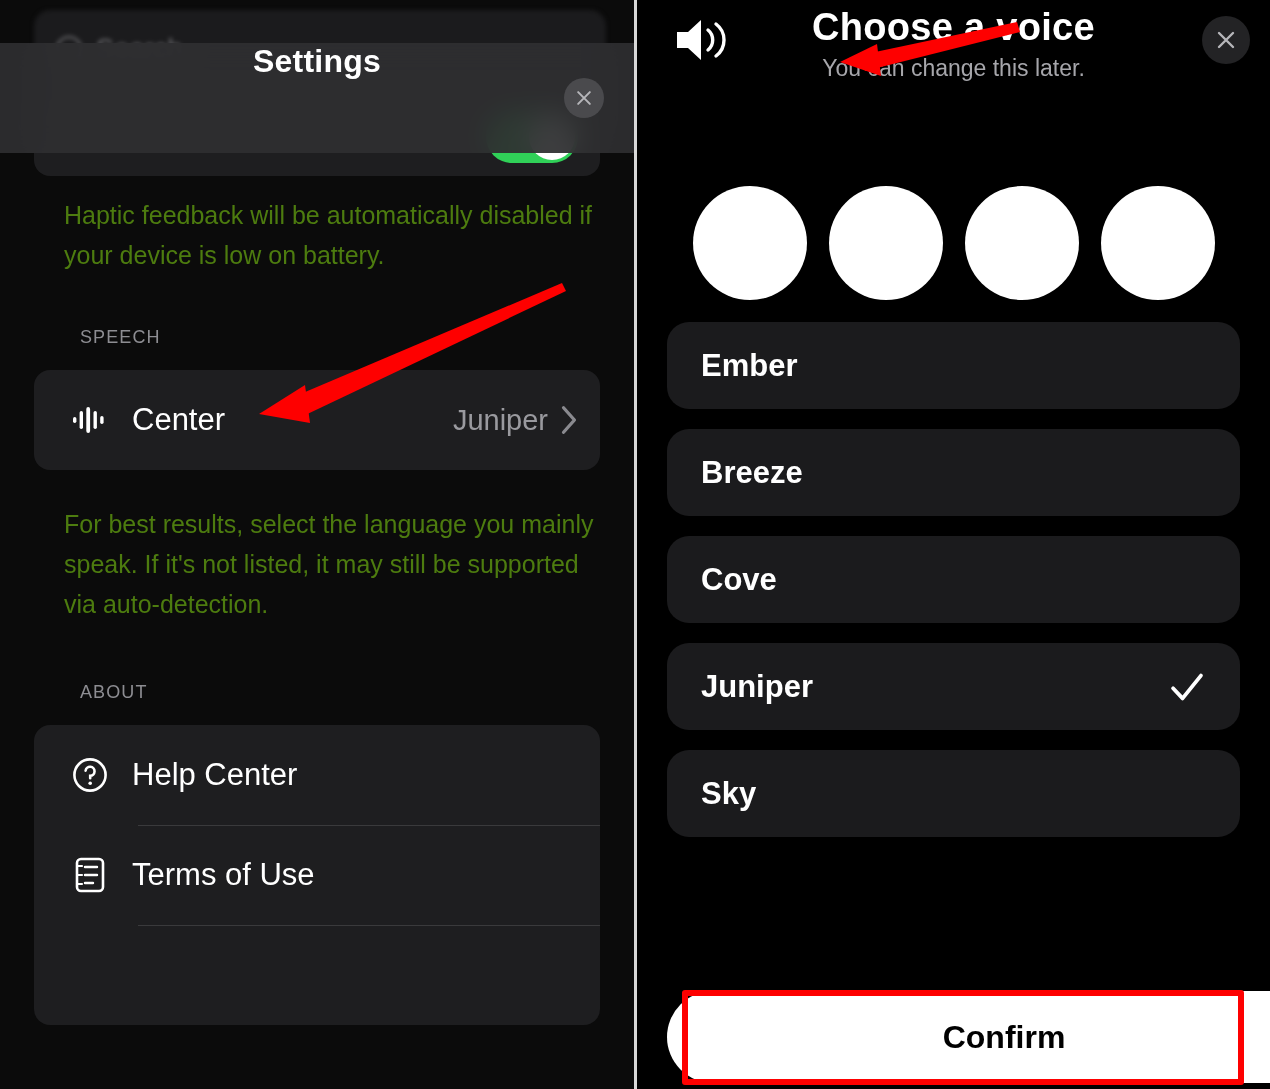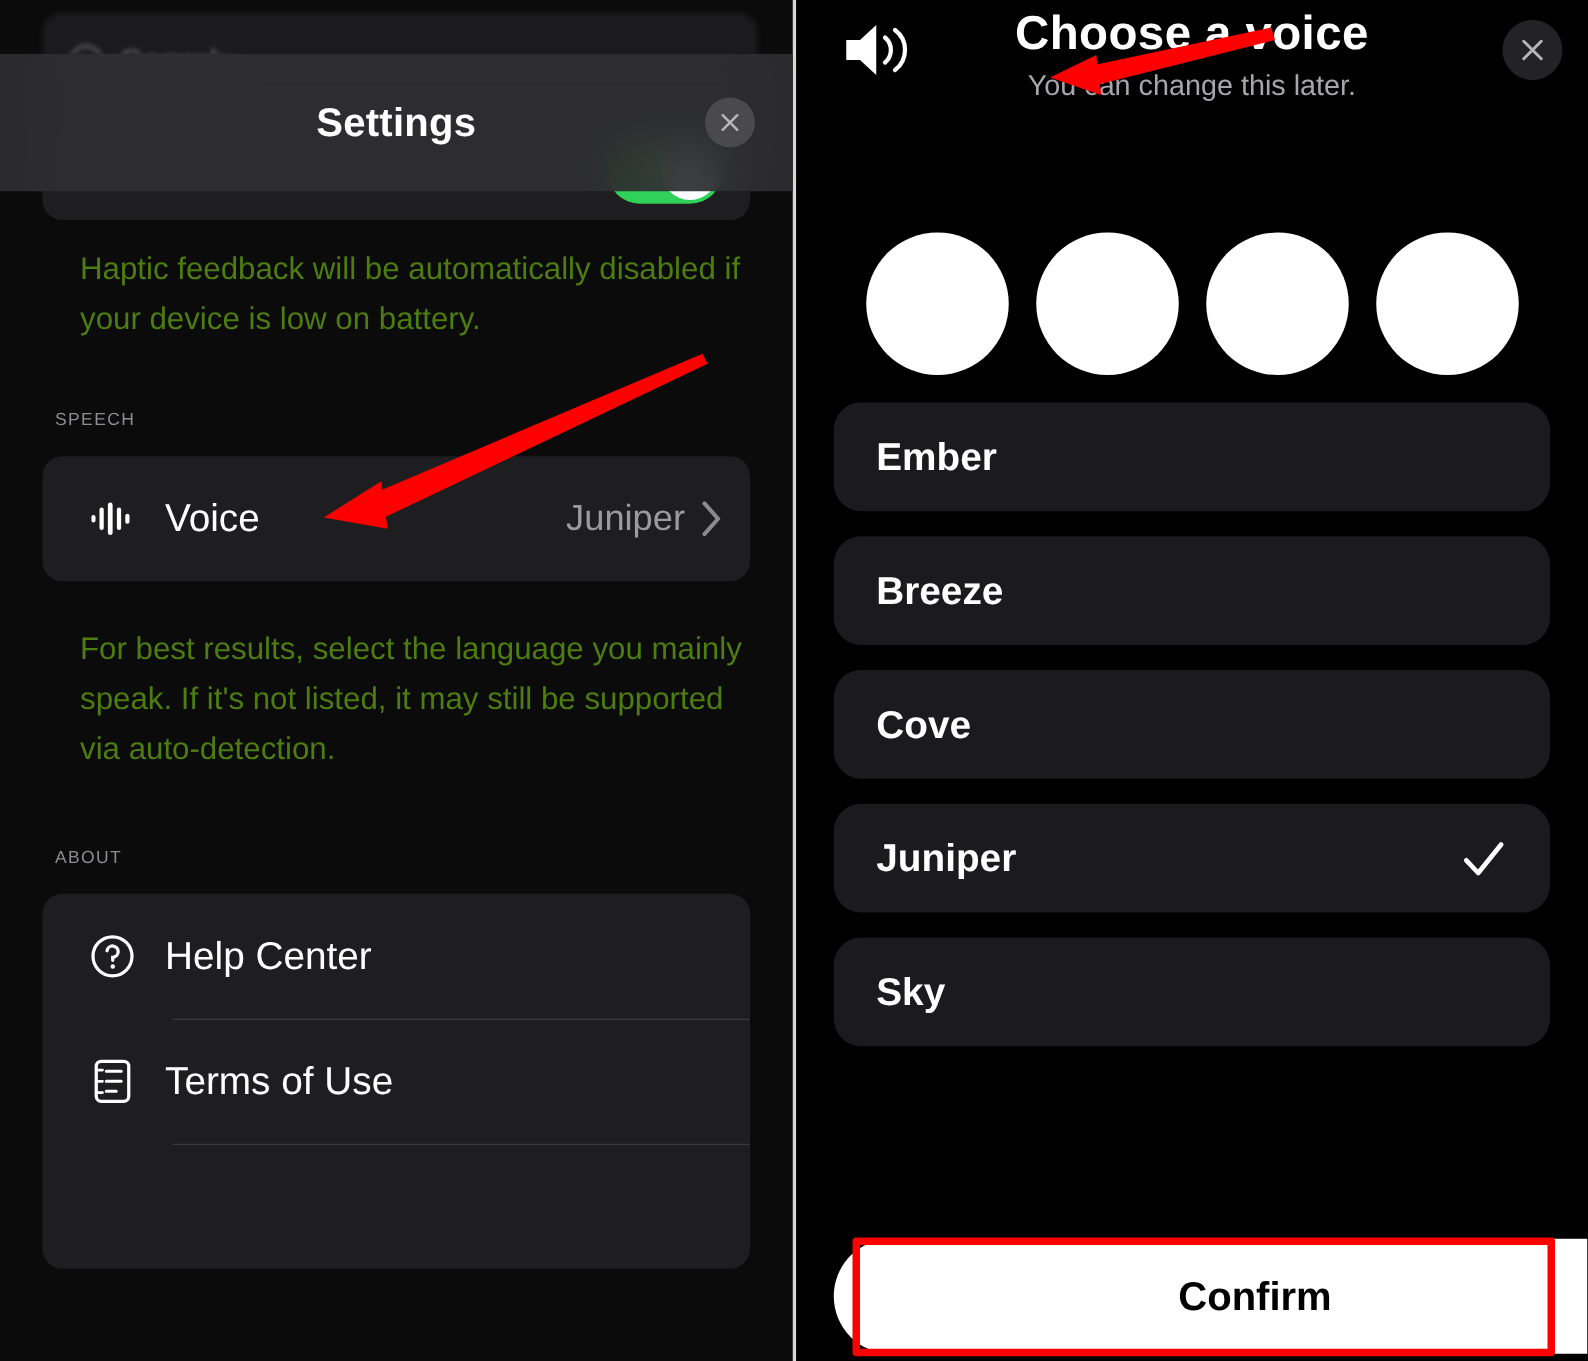--- a/index.html
+++ b/index.html
@@ -33,21 +33,21 @@
     content:""; position:absolute; width:9px; height:2.5px; background:#6d6d70;
     right:-6px; bottom:1px; transform:rotate(45deg);
   }
   .bg-search .ph{ color:#6d6d70; font-size:27px; letter-spacing:.2px; }
 
   
   .sheet-header{
     position:absolute; left:0; top:43px; width:634px; height:110px;
     background:rgba(46,46,48,.93);
     backdrop-filter:blur(14px);
-    display:flex; align-items:center; justify-content:center;
+    display:flex; justify-content:center;
     z-index:4;
   }
   .sheet-title{ color:#fff; font-size:32px; font-weight:bold; letter-spacing:.2px; }
   .sheet-close{
     position:absolute; right:30px; top:50%; transform:translateY(-50%);
     width:40px; height:40px; border-radius:50%;
     background:#4a4a4d;
     display:flex; align-items:center; justify-content:center;
   }
   .sheet-close svg{ width:20px; height:20px; }
@@ -71,22 +71,22 @@
     position:absolute; right:3px; top:3px; width:46px; height:46px;
     border-radius:50%; background:#fff;
   }
 
   .footnote{
     color:#4d7c0f; font-size:25px; line-height:40px;
     padding:0 34px 0 64px; margin-top:0;
   }
 
   .section-label{
-    color:#8d8d92; font-size:14px; letter-spacing:1.1px;
-    padding-left:44px;
+    color:#8d8d92; font-size:18px; letter-spacing:1.1px;
+    padding-left:80px;
   }
 
   .row{
     display:flex; align-items:center; min-height:100px; padding:0 22px 0 28px;
     position:relative;
   }
   .row + .row:before{
     content:""; position:absolute; left:104px; right:0; top:0; height:1px;
     background:#3a3a3c;
   }
@@ -184,21 +184,21 @@
             <svg width="34" height="30" viewBox="0 0 34 30">
               <g fill="#fff">
                 <rect x="0" y="12" width="3.4" height="6" rx="1.7"></rect>
                 <rect x="6.6" y="6" width="3.4" height="18" rx="1.7"></rect>
                 <rect x="13.3" y="2" width="3.8" height="26" rx="1.9"></rect>
                 <rect x="20.5" y="6" width="3.4" height="18" rx="1.7"></rect>
                 <rect x="27.2" y="11" width="3.4" height="8" rx="1.7"></rect>
               </g>
             </svg>
           </div>
-          <div class="row-label">Voice</div>
+          <div class="row-label">Center</div>
           <div class="row-value">Juniper</div>
           <svg class="chev" viewBox="0 0 12 22">
             <path d="M2 2 L10 11 L2 20" stroke="#8a8a8f" stroke-width="2.4" fill="none" stroke-linecap="round" stroke-linejoin="round"></path>
           </svg>
         </div>
 
 
       </div>
 
       <div class="footnote" style="margin-top:34px;">For best results, select the language you mainly speak. If it's not listed, it may still be supported via auto-detection.</div>

